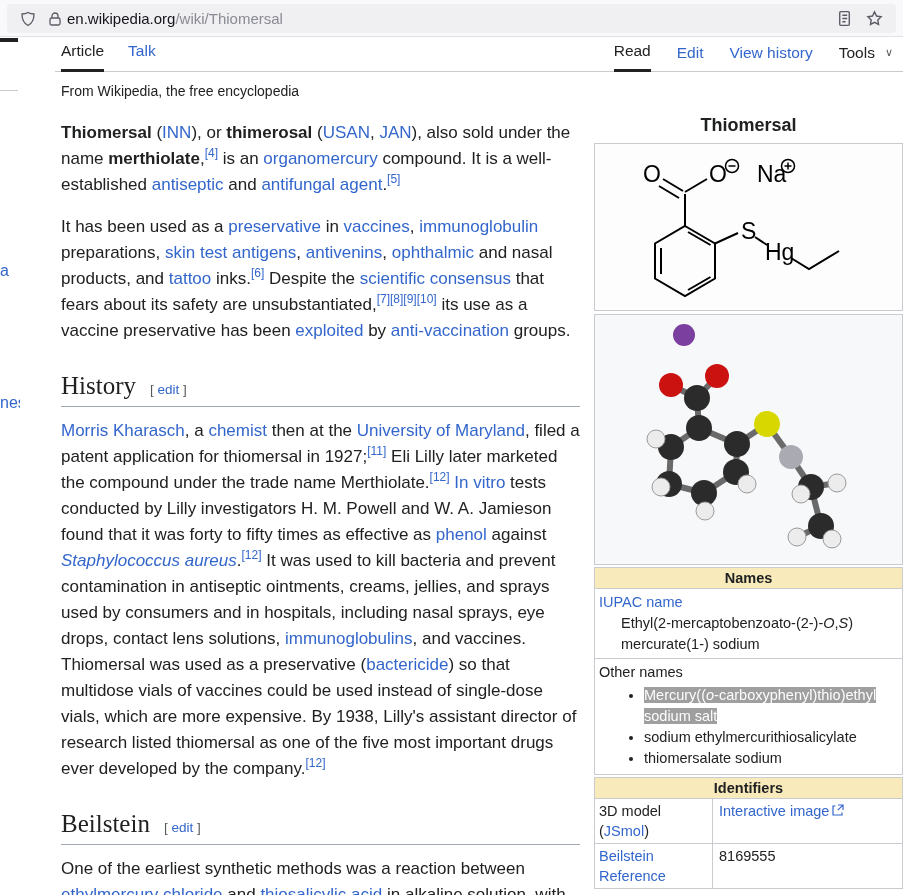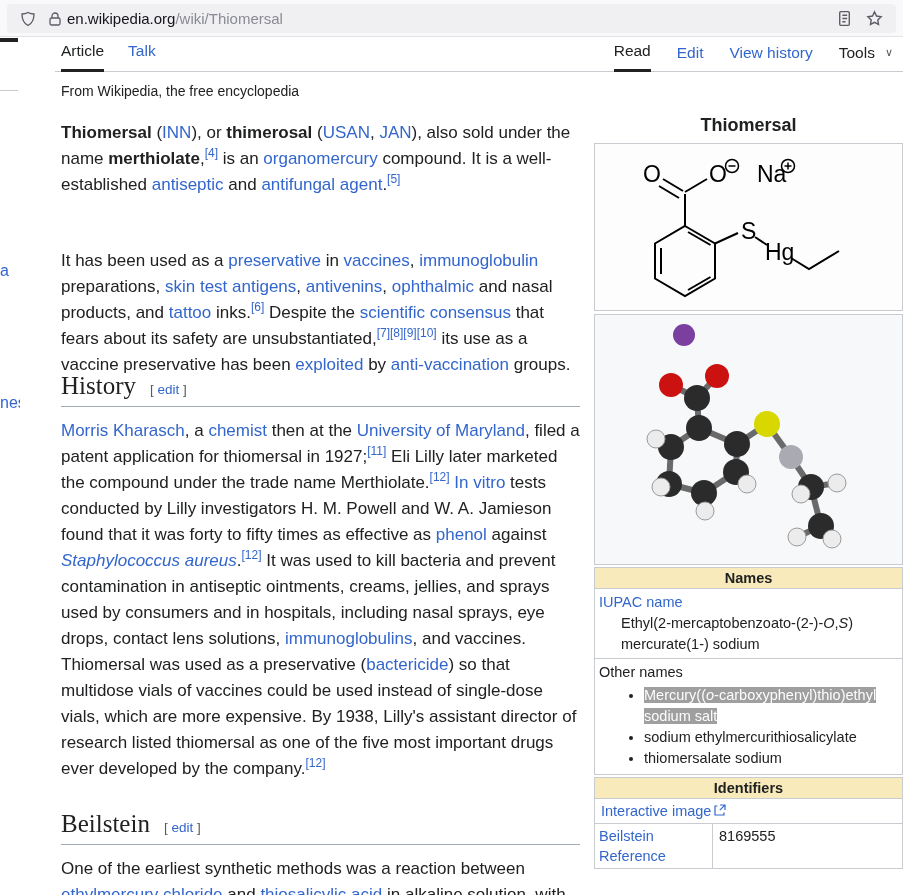--- a/index.html
+++ b/index.html
@@ -34,21 +34,21 @@
   .tabs-right { position:absolute; right:10px; top:0; display:flex; gap:26px; align-items:center; }
   .tab { padding-bottom:9px; cursor:pointer; }
   .tab.active { border-bottom:3px solid #202122; color:#202122; }
   .tab.link { color:#3366cc; }
   .tab.plain { color:#202122; }
   .chev { font-size:11px; color:#54595d; margin-left:-16px; padding-bottom:9px; }
 
   
   .subtitle { position:absolute; left:61px; top:83px; font-size:14px; color:#202122; }
   .col { position:absolute; left:61px; width:520px; font-size:17px; line-height:26px; }
-  .p1 { top:120px; } .p2 { top:214px;margin-top:34px; } .p-history { top:418px; } .p-synthesis { top:856px; }
+  .p1 { top:120px; } .p2 { top:214px; } .p-history { top:418px; } .p-synthesis { top:856px; }
   .h2 { position:absolute; left:61px; width:519px;
     font-family:"Liberation Serif","DejaVu Serif",serif; font-size:25px; font-weight:400;
     border-bottom:1px solid #a2a9b1; padding-bottom:6px; }
   .h-history { top:372px; } .h-synthesis { top:810px; }
   .editsec { font-family:"Liberation Sans","DejaVu Sans",sans-serif; font-size:13.5px; color:#54595d; margin-left:14px; }
   .editsec .e-link { color:#3366cc; cursor:pointer; }
 
   
   .seg-a, .seg-ia { color:#3366cc; cursor:pointer; }
   .seg-ia, .seg-i, .seg-hli { font-style:italic; }
@@ -230,20 +230,21 @@
     <ul class="ib-ul" id="other-names-list">
         <li><span class="seg-hl">Mercury((</span><span class="seg-hli">o</span><span class="seg-hl">-carboxyphenyl)thio)ethyl sodium salt</span></li>
         <li><span class="seg-p">sodium ethylmercurithiosalicylate</span></li>
         <li><span class="seg-p">thiomersalate sodium</span></li>
       </ul>
   </div>
 
   <div class="ib-sec">Identifiers</div>
   <div id="id-rows">
       <div class="id-row">
+        <div class="id-label"><span class="seg-p">3D model (</span><span class="seg-a">JSmol</span><span class="seg-p">)</span></div>
         <div class="id-value"><span class="seg-a">Interactive image</span><span class="ext-icon"><svg width="12" height="12" viewBox="0 0 12 12">
               <path d="M3.5 2H1v9h9V8.5" fill="none" stroke="#3366cc" stroke-width="1.2"></path>
               <path d="M6 1h5v5M10.6 1.4 5.8 6.2" fill="none" stroke="#3366cc" stroke-width="1.2"></path>
             </svg></span></div>
       </div>
       <div class="id-row">
         <div class="id-label"><span class="seg-a">Beilstein Reference</span></div>
         <div class="id-value"><span class="seg-p">8169555</span></div>
       </div>
     </div>

